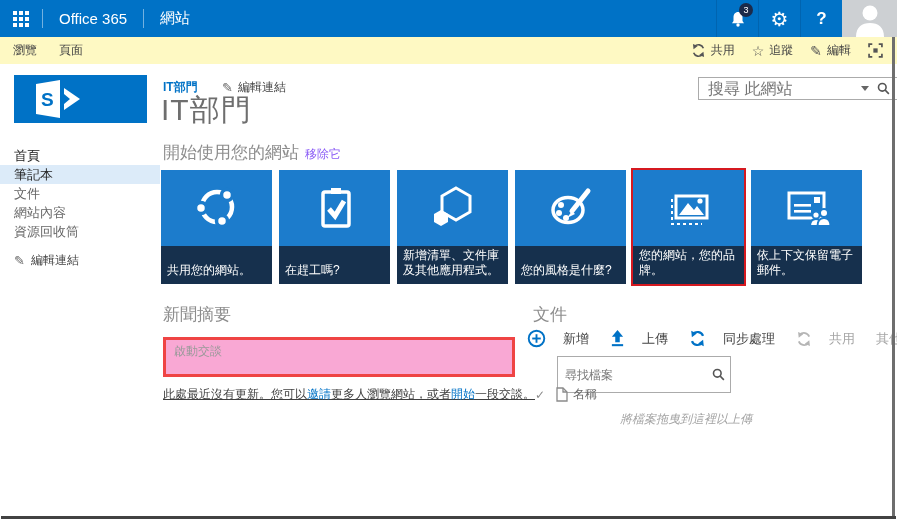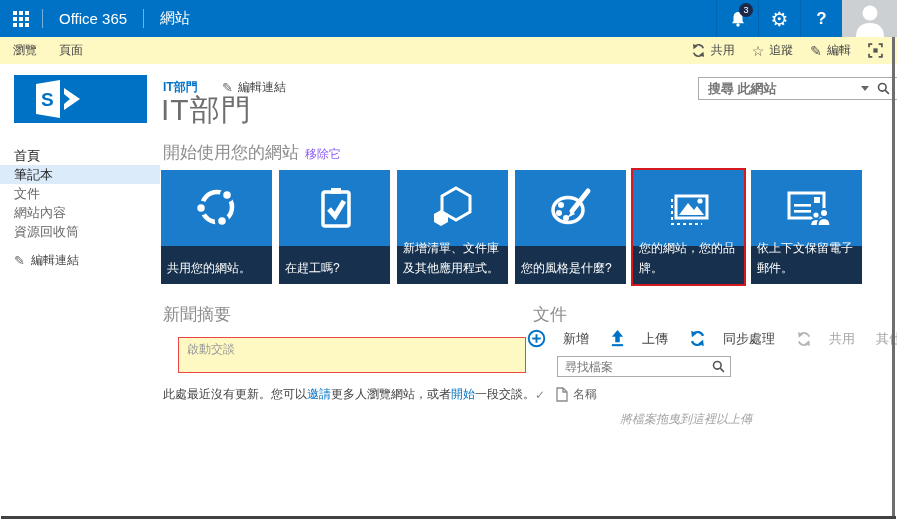--- a/index.html
+++ b/index.html
@@ -32,59 +32,59 @@
   .ricon{color:#555;font-size:14px;line-height:1;}
 
   
   .logo{position:absolute;left:14px;top:75px;width:133px;height:48px;background:#0072C6;}
   .crumb{position:absolute;left:163px;top:79px;font-size:12px;font-weight:bold;color:#0072C6;cursor:pointer;}
   .crumb-edit{position:absolute;left:222px;top:79px;font-size:12px;color:#444;display:flex;gap:5px;align-items:center;cursor:pointer;}
   .pencil{color:#666;font-size:13px;line-height:1;}
   .page-title{position:absolute;left:161px;top:90px;font-size:30px;font-weight:300;color:#6E6E6E;letter-spacing:1px;}
   .search-box{position:absolute;left:698px;top:77px;width:184px;height:21px;border:1px solid #ABABAB;
               display:flex;align-items:center;padding:0 7px;gap:8px;background:#fff;}
-  .search-box input{border:none;outline:none;flex:1;font-size:13px;color:#0f172a;min-width:0;background:transparent;
-                    font-family:inherit;font-weight:bold;}
+  .search-box input{border:none;outline:none;flex:1;font-size:16px;color:#0f172a;min-width:0;background:transparent;
+                    font-family:inherit;}
   .search-box input::placeholder{color:#767676;opacity:1;}
   .caret-down{width:0;height:0;border-left:4px solid transparent;border-right:4px solid transparent;border-top:5px solid #666;cursor:pointer;}
 
   
   .sidebar{position:absolute;left:0;top:146px;width:160px;font-size:13px;}
   .nav-item{height:19px;line-height:19px;padding-left:14px;color:#666;cursor:pointer;}
   .nav-item.current{color:#212121;}
   .nav-item.highlight{background:#DCEBF9;color:#262626;}
   .sidebar-edit{position:absolute;left:14px;top:252px;display:flex;gap:6px;align-items:center;font-size:12px;color:#444;cursor:pointer;}
 
   
   .gs-head{position:absolute;left:163px;top:141px;font-size:17px;color:#8D8D8D;}
   .gs-remove{position:absolute;left:305px;top:146px;font-size:12px;color:#8b5cf6;cursor:pointer;}
   .tiles{position:absolute;left:161px;top:170px;display:flex;gap:7px;}
   .tile{width:111px;height:114px;background:#1C7CCC;position:relative;cursor:pointer;}
   .tile.selected{outline:2px solid #D51920;}
   .tile-icon{position:absolute;top:0;left:0;right:0;height:76px;display:flex;align-items:center;justify-content:center;}
   .tile-cap{position:absolute;bottom:0;left:0;right:0;height:38px;background:#16304D;color:#fff;font-size:12px;
-            line-height:20px;padding:0 6px 6px;display:flex;align-items:flex-end;box-sizing:border-box;}
+            line-height:15px;padding:0 6px 6px;display:flex;align-items:flex-end;box-sizing:border-box;}
 
   
   .nf-head{position:absolute;left:163px;top:303px;font-size:17px;color:#8D8D8D;}
-  .nf-box{position:absolute;left:178px;top:337px;width:346px;height:34px;border:1px solid #ef4444;background:#fef9c3;}
+  .nf-box{position:absolute;left:163px;top:337px;width:346px;height:34px;border:3px solid #ef4444;background:#f9a8d4;}
   .nf-box input{border:none;outline:none;width:100%;height:100%;box-sizing:border-box;padding:4px 8px 16px;
                 font-size:12px;color:#444;font-family:inherit;background:transparent;}
   .nf-box input::placeholder{color:#9A9A9A;opacity:1;}
-  .nf-empty{position:absolute;left:163px;top:386px;font-size:12px;color:#3F3F3F;}
+  .nf-empty{position:absolute;left:163px;top:386px;font-size:12px;color:#3F3F3F;text-decoration:underline;}
   .link{color:#0072C6;cursor:pointer;}
 
   
   .doc-head{position:absolute;left:533px;top:303px;font-size:17px;color:#8D8D8D;}
   .doc-toolbar{position:absolute;left:527px;top:329px;display:flex;align-items:center;gap:21px;font-size:13px;}
   .tool{display:flex;align-items:center;gap:17px;color:#444;cursor:pointer;white-space:nowrap;}
   .tool.disabled{color:#A6A6A6;}
   .chev{font-size:10px;color:#A6A6A6;}
   .doc-find{position:absolute;left:557px;top:356px;width:162px;height:19px;border:1px solid #ABABAB;
-            display:flex;align-items:center;padding:0 5px;background:#fff;}
+            display:flex;align-items:center;padding:8px 5px;background:#fff;}
   .doc-find input{border:none;outline:none;flex:1;font-size:12px;color:#444;min-width:0;background:transparent;font-family:inherit;}
   .doc-find input::placeholder{color:#767676;opacity:1;}
   .doc-header{position:absolute;left:535px;top:386px;display:flex;align-items:center;font-size:12px;}
   .col-check{color:#8A8A8A;font-size:12px;width:21px;cursor:pointer;}
   .col-doc{width:17px;}
   .col-name{color:#666;cursor:pointer;}
   .drag-hint{position:absolute;left:620px;top:411px;font-size:12px;color:#A3A3A3;font-style:italic;}
 
   
   .edge-right{position:absolute;top:37px;bottom:7px;right:2px;width:3px;background:#6E6E6E;}

